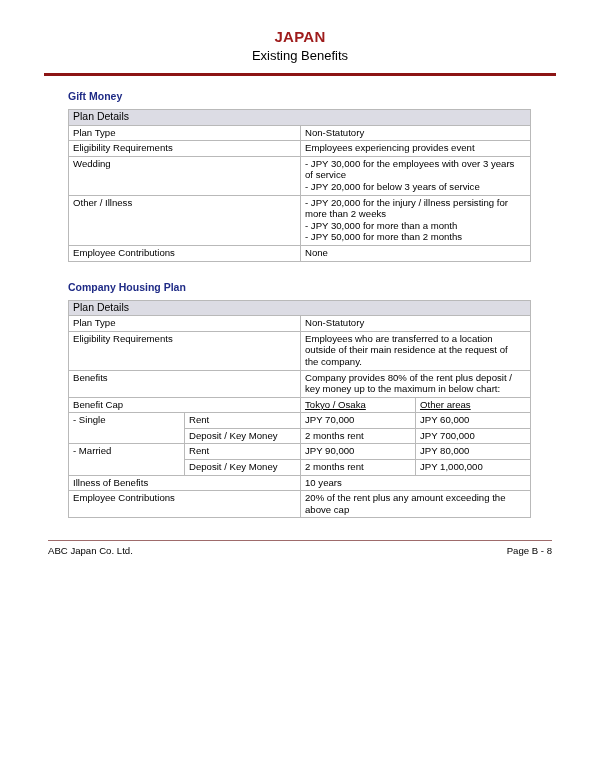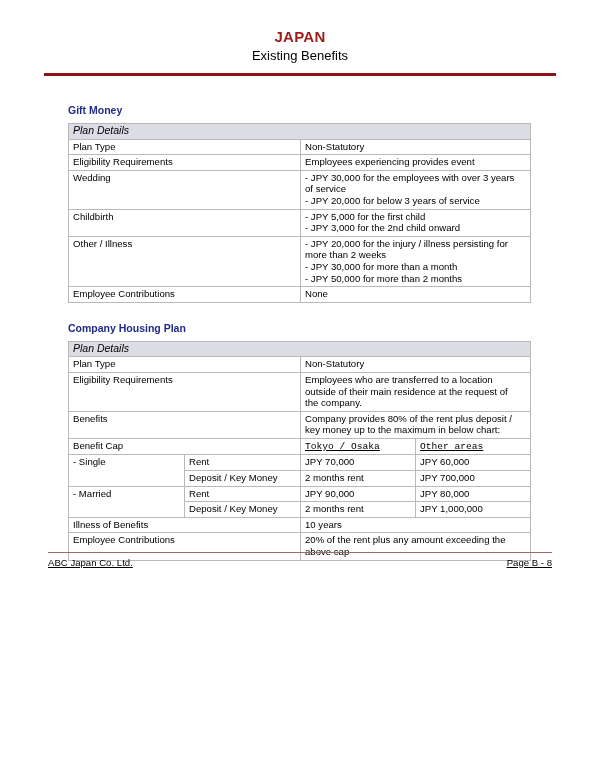--- a/index.html
+++ b/index.html
@@ -49,21 +49,21 @@
     background: #8c1414;
   }
 
   
   .section-title {
     color: #1f2b86;
     font-size: 10.5px;
     font-weight: bold;
     margin: 0 0 0 68px;
   }
-  .sec1-title { padding-top: 28px; }
+  .sec1-title { padding-top: 14px; }
   .sec2-title { padding-top: 19px; }
 
   
   table.benefit {
     border-collapse: collapse;
     table-layout: fixed;
     width: 462px;
     margin-left: 68px;
     margin-top: 7px;
     font-size: 9.6px;
@@ -78,47 +78,44 @@
     color: #000;
   }
   .hdr-row td {
     background: #dcdce4;
     color: #1f2b86;
     font-weight: bold;
     font-size: 10.5px;
     padding-top: 2px;
     padding-bottom: 2px;
     border-color: #b9b9b9;
-    font-style: italic;
   }
   .sub-bold {
     font-weight: bold;
     text-decoration: underline;
   }
   .multi {
     white-space: pre-line;
   }
   .num {
     text-align: right;
   }
   .colhead {
     text-align: right;
   }
   .colhead span {
     text-decoration: underline;
-    font-family: Liberation Mono, monospace;
   }
 
   
   .footer {
     position: absolute;
     left: 48px;
     right: 48px;
-    bottom: 28px;
-    text-decoration: underline;
+    bottom: 40px;
   }
   .footer-rule {
     height: 1px;
     background: #9e6b6b;
     margin-bottom: 4px;
   }
   .footer-row {
     display: flex;
     justify-content: space-between;
     font-size: 9.6px;
@@ -153,25 +150,20 @@
       </tr>
       <tr>
         <td>Eligibility Requirements</td>
         <td>Employees experiencing provides event</td>
       </tr>
       <tr>
         <td>Wedding</td>
         <td class="multi">- JPY 30,000 for the employees with over 3 years
    of service
 - JPY 20,000 for below 3 years of service</td>
-      </tr>
-      <tr>
-        <td>Childbirth</td>
-        <td class="multi">- JPY 5,000 for the first child
-- JPY 3,000 for the 2nd child onward</td>
       </tr>
       <tr>
         <td>Other / Illness</td>
         <td class="multi">- JPY 20,000 for the injury / illness persisting for
    more than 2 weeks
 - JPY 30,000 for more than a month
 - JPY 50,000 for more than 2 months</td>
       </tr>
       <tr>
         <td>Employee Contributions</td>

